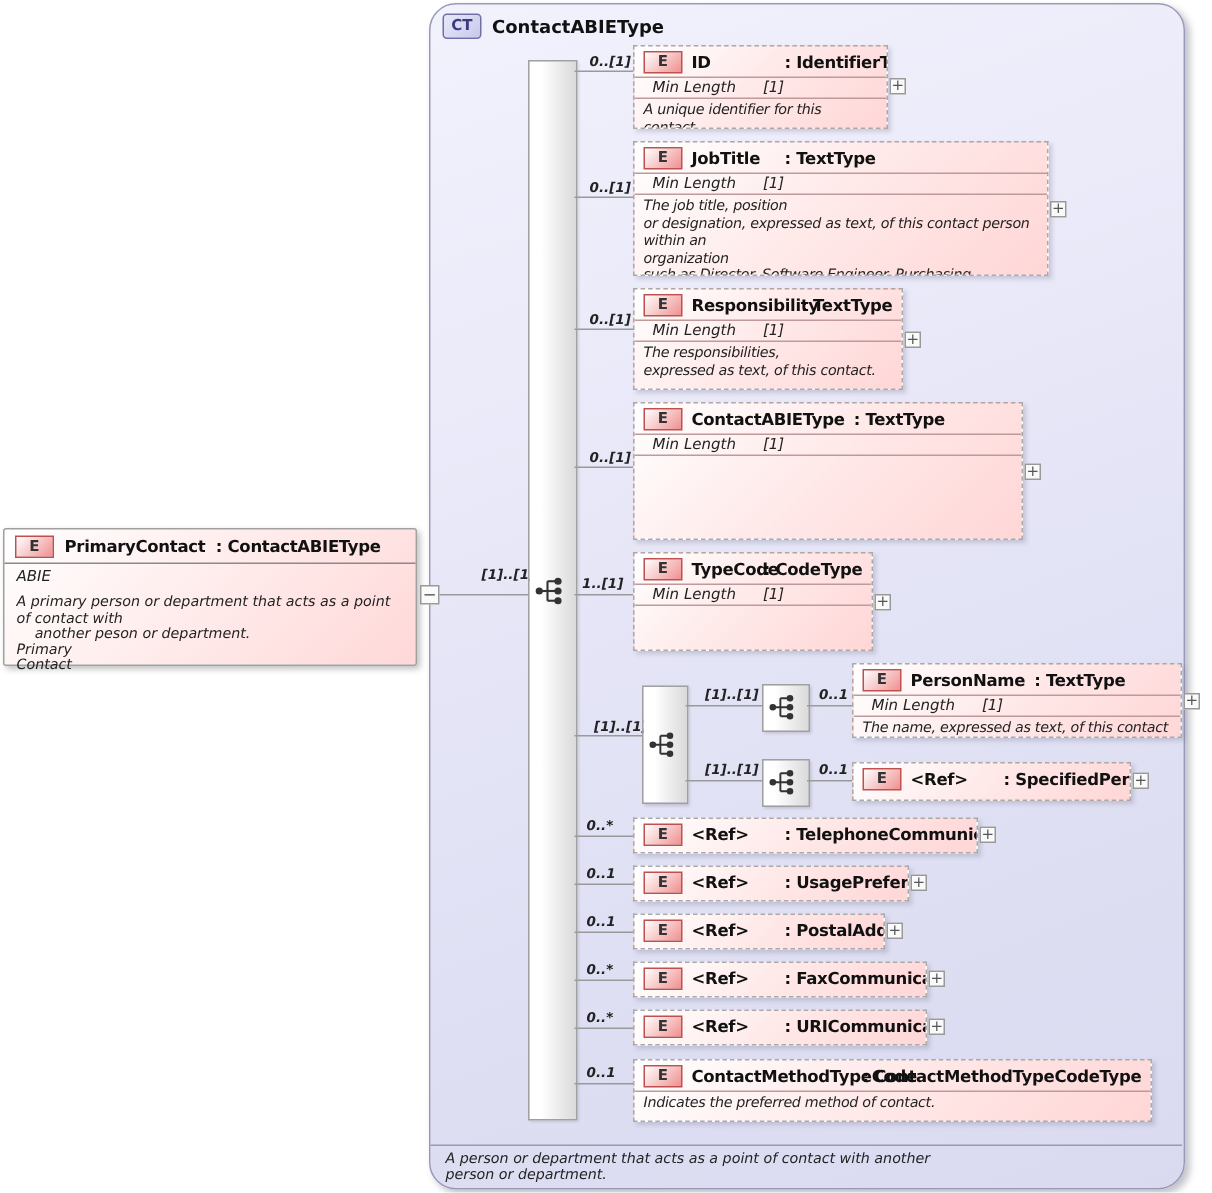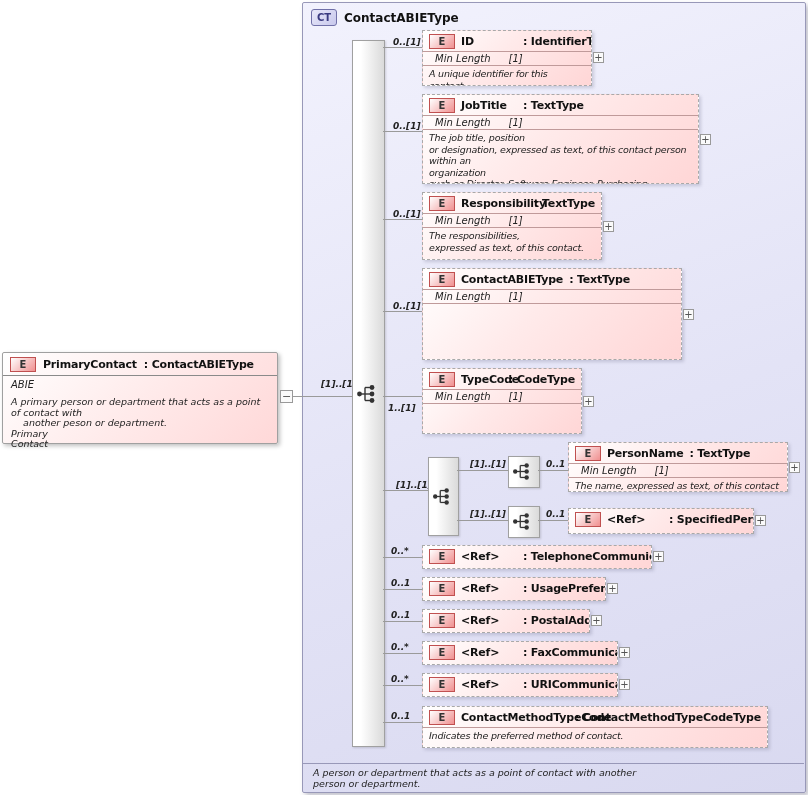--- a/index.html
+++ b/index.html
@@ -1,22 +1,22 @@
 <!DOCTYPE html>
 <html><head>
 <meta charset="utf-8">
 <style>
   html,body{margin:0;padding:0;background:#ffffff;}
   .canvas{position:relative;width:808px;height:795px;overflow:hidden;
           font-family:"DejaVu Sans","Liberation Sans",sans-serif;}
 
   
-  .frame{position:absolute;left:302px;top:2px;width:502px;height:789px;
+  .frame{position:absolute;left:286px;top:2px;width:502px;height:789px;
          background:linear-gradient(160deg,#f2f2fd 0%,#e3e3f6 55%,#d9d9f0 100%);
-         border:1px solid #9898b8;border-radius:2px;
+         border:1px solid #9898b8;border-radius:18px;
          box-shadow:3px 3px 5px rgba(80,80,110,.35);}
   .frame-head{position:absolute;left:8px;top:6px;display:flex;align-items:center;gap:7px;}
   .ct-badge{width:24px;height:15px;display:flex;align-items:center;justify-content:center;
             background:linear-gradient(135deg,#e8e8fa,#c8c8ec);border:1px solid #7070a8;
             border-radius:3px;font:bold 10px "DejaVu Sans",sans-serif;color:#3a3a80;}
   .frame-title{font:bold 12px "DejaVu Sans",sans-serif;color:#111;}
   .frame-divider{position:absolute;left:0px;top:760px;width:501px;height:1px;background:#9898b8;}
   .frame-note{position:absolute;left:10px;top:765px;width:480px;
               font:italic 9.5px/10.5px "DejaVu Sans",sans-serif;color:#222;white-space:pre-wrap;}
 
@@ -169,21 +169,21 @@
       <span class="tp">: TextType</span>
     </div>
     <div class="facet">
       <span>Min Length</span>
       <span>[1]</span>
     </div>
   </div>
   <div class="plus" style="left:683px;top:309px;">+</div>
 
   <div class="hline" style="left:383px;top:396px;width:39px;"></div>
-  <span class="card" style="left:388px;top:403px;">1..[1]</span>
+  <span class="card" style="left:388px;top:385px;">1..[1]</span>
   <div class="el" style="left:422px;top:368px;width:160px;height:66px;">
     <div class="el-head">
       <span class="badge-e">E</span>
       <span class="nm" style="min-width:0">TypeCode</span>
       <span class="tp">: CodeType</span>
     </div>
     <div class="facet">
       <span>Min Length</span>
       <span>[1]</span>
     </div>

